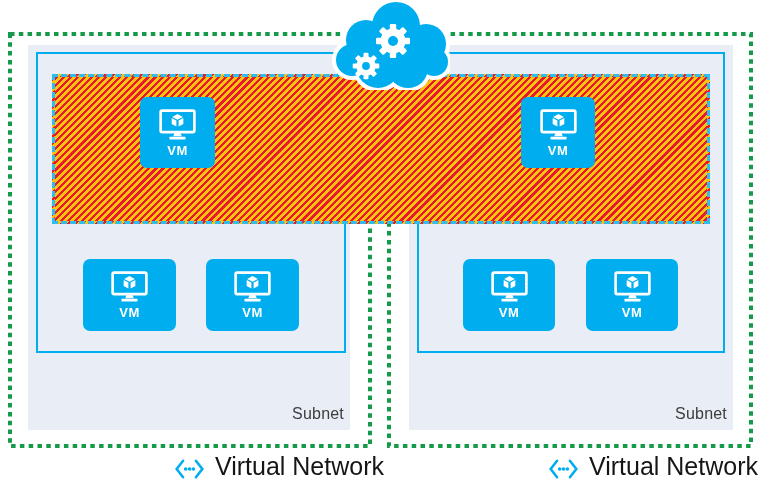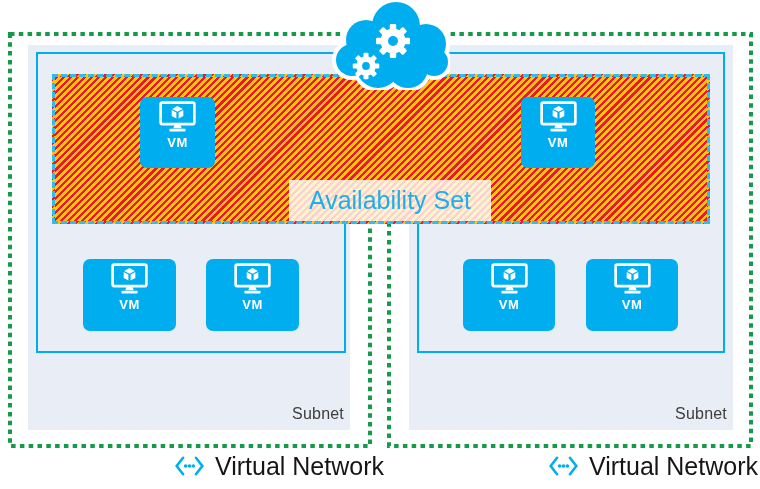--- a/index.html
+++ b/index.html
@@ -27,32 +27,32 @@
   }
   .as-label{
     background:rgba(255,255,255,0.80);
     color:#1FAEE9;font-size:25px;text-align:center;
     display:flex;align-items:center;justify-content:center;
   }
   
   .vm{
     background:#00AEEF;border-radius:7px;
     display:flex;flex-direction:column;align-items:center;justify-content:flex-start;
-    padding-top:4px;box-sizing:border-box;
+    padding-top:12px;box-sizing:border-box;
   }
   .vm-svg .scr{fill:none;stroke:#ffffff;stroke-width:2.6;}
   .vm-svg .cube,.vm-svg .stand{fill:#ffffff;stroke:none;}
   .vm-label{
     color:#ffffff;font-size:13px;font-weight:bold;letter-spacing:0.5px;margin-top:1px;
   }
   
   .cloud-leg{width:3px;background:#00AEEF;}
   
   .vnet-label{
-    height:30px;display:flex;align-items:center;justify-content:flex-end;gap:9px;
+    height:30px;display:flex;align-items:flex-end;justify-content:flex-end;gap:9px;
     font-size:25px;color:#151515;white-space:nowrap;
   }
   .vnl-icon path{fill:none;stroke:#00AEEF;stroke-width:2.8;stroke-linecap:round;stroke-linejoin:miter;}
   .vnl-icon circle{fill:#00AEEF;}
   
   .z1{z-index:1}.z2{z-index:2}.z3{z-index:3}.z4{z-index:4}.z5{z-index:5}.z6{z-index:6}.z7{z-index:7}
 </style>
 </head>
 <body>
 
@@ -97,21 +97,20 @@
       <rect class="scr" x="5.5" y="1.5" width="33" height="21" rx="1.5"></rect>
       <path class="cube" d="M22 4.8 27.2 7.6 22 10.4 16.8 7.6 Z"></path>
       <path class="cube" d="M16.3 8.7 20.9 11.2 20.9 17 16.3 14.5 Z"></path>
       <path class="cube" d="M27.7 8.7 23.1 11.2 23.1 17 27.7 14.5 Z"></path>
       <path class="stand" d="M19.5 22.7 24.5 22.7 26.2 26.4 17.8 26.4 Z"></path>
       <rect class="stand" x="14.2" y="26.9" width="15.6" height="2.9" rx="0.6"></rect>
     </svg>
     <span class="vm-label">VM</span>
   </div>
 
-  <div class="abs as-label z6" style="left:289px;top:180px;width:202px;height:41px">Availability Set</div>
 
   <div class="abs vm z5" style="left:83px;top:259px;width:93px;height:72px">
     <svg class="vm-svg" viewBox="0 0 44 32" width="45" height="33">
       <rect class="scr" x="5.5" y="1.5" width="33" height="21" rx="1.5"></rect>
       <path class="cube" d="M22 4.8 27.2 7.6 22 10.4 16.8 7.6 Z"></path>
       <path class="cube" d="M16.3 8.7 20.9 11.2 20.9 17 16.3 14.5 Z"></path>
       <path class="cube" d="M27.7 8.7 23.1 11.2 23.1 17 27.7 14.5 Z"></path>
       <path class="stand" d="M19.5 22.7 24.5 22.7 26.2 26.4 17.8 26.4 Z"></path>
       <rect class="stand" x="14.2" y="26.9" width="15.6" height="2.9" rx="0.6"></rect>
     </svg>

